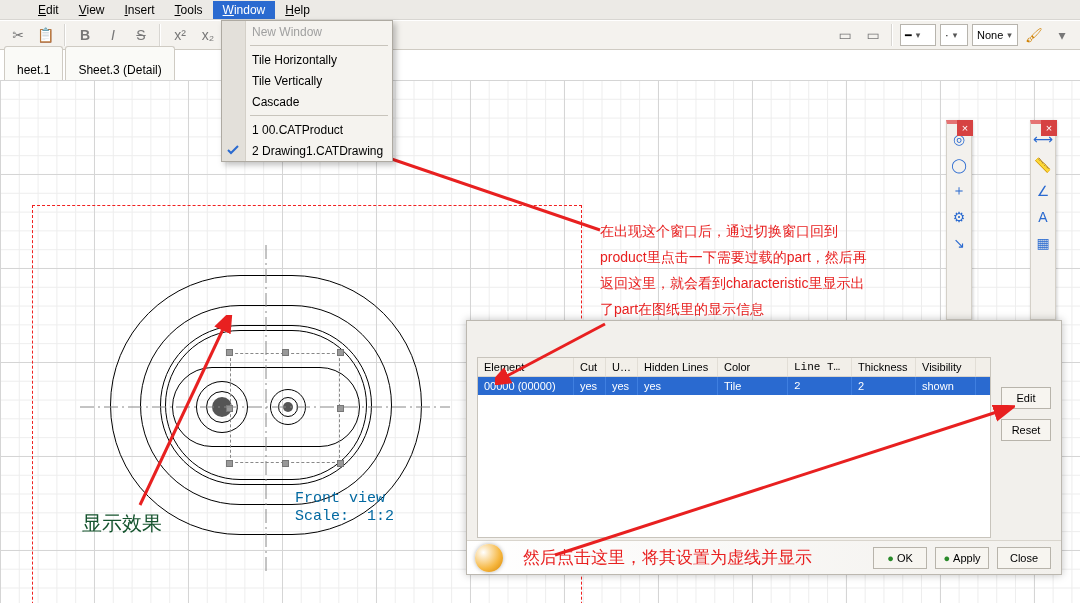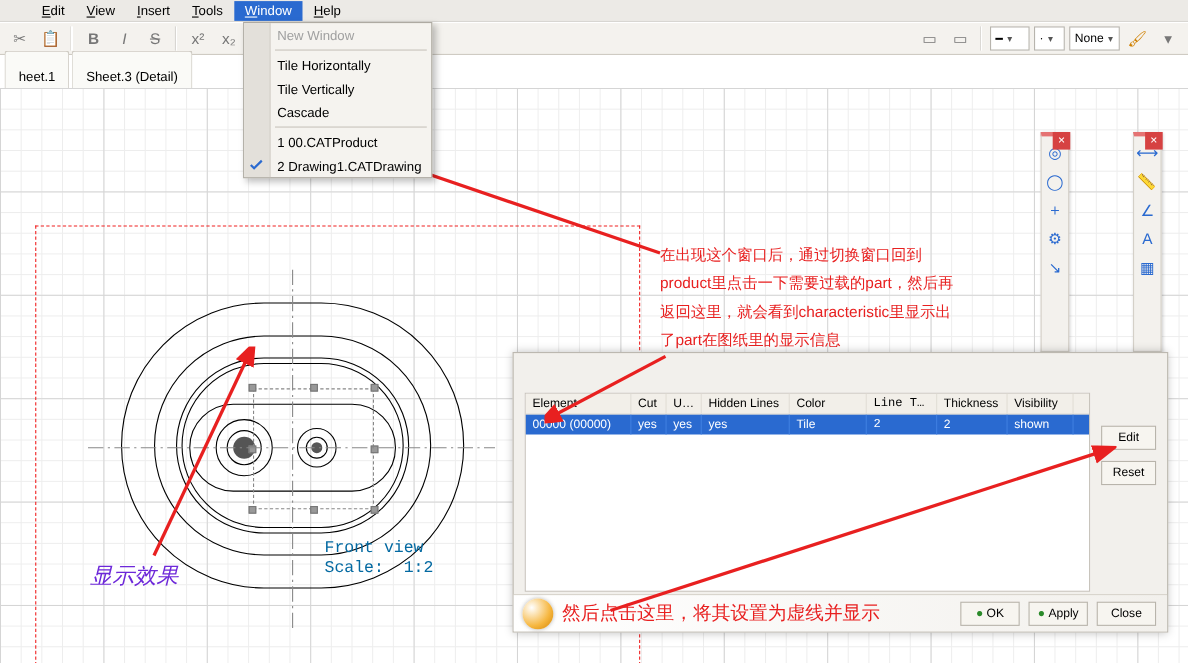--- a/index.html
+++ b/index.html
@@ -73,21 +73,21 @@
   .trow.sel .td { border-right:1px solid #3f7fe0; }
   .col-element{width:96px;} .col-cut{width:32px;} .col-use{width:32px;} .col-hidden{width:80px;} .col-color{width:70px;} .col-linetype{width:64px;font-family:Liberation Mono, monospace;} .col-thick{width:64px;} .col-vis{width:60px;}
   .dlg-btn { position:absolute; right:10px; width:50px; height:22px; background:#f7f5f0; border:1px solid #b8b4ab; font-size:11px; display:flex; align-items:center; justify-content:center; cursor:default; }
   .btn-edit { top:66px; } .btn-reset { top:98px; }
   .dlg-footer { position:absolute; left:0; right:0; bottom:0; height:34px; border-top:1px solid #d9d5cd; display:flex; align-items:center; justify-content:flex-end; gap:8px; padding-right:10px; background:linear-gradient(to right,#fff,#f2f0ec); }
   .dlg-footer .orb { position:absolute; left:8px; bottom:2px; width:28px; height:28px; border-radius:50%; background:radial-gradient(circle at 30% 30%,#fff,#f6b740 60%,#d48200); box-shadow:0 0 4px rgba(0,0,0,.3); }
   .dlg-footer .fbtn { width:54px; height:22px; background:#f7f5f0; border:1px solid #b8b4ab; font-size:11px; display:flex; align-items:center; justify-content:center; }
 
   
   .viewlabel { position:absolute; font-family: "Consolas","Courier New",monospace; font-size:15px; color:#0369a1; white-space:pre; }
-  .label-red { position:absolute; color:#6d28d9; font-size:20px;font-style:italic; }
+  .label-red { position:absolute; color:#14532d; font-size:20px; }
 
   
 </style>
 </head>
 <body>
 
 <div class="menubar">
   <span class="menu-item"><u>E</u>dit</span>
   <span class="menu-item"><u>V</u>iew</span>
   <span class="menu-item"><u>I</u>nsert</span>
@@ -271,21 +271,21 @@
       <div class="td col-thick">2</div>
       <div class="td col-vis">shown</div>
     </div>
   </div>
 
   <div class="dlg-btn btn-edit">Edit</div>
   <div class="dlg-btn btn-reset">Reset</div>
 
   <div class="dlg-footer">
     <div class="orb"></div>
-    <div class="anno" style="position:static; font-size:17px; margin-right:auto; padding-left:44px;">然后点击这里，将其设置为虚线并显示</div>
+    <div class="anno" style="position:static; font-size:17px; margin-right:auto; padding-left:56px;">然后点击这里，将其设置为虚线并显示</div>
     <div class="fbtn">
         <span style="color:#2a8a2a;">●&nbsp;</span>
         <span>OK</span>
       </div>
     <div class="fbtn">
         <span style="color:#2a8a2a;">●&nbsp;</span>
         <span>Apply</span>
       </div>
     <div class="fbtn">Close</div>
   </div>

